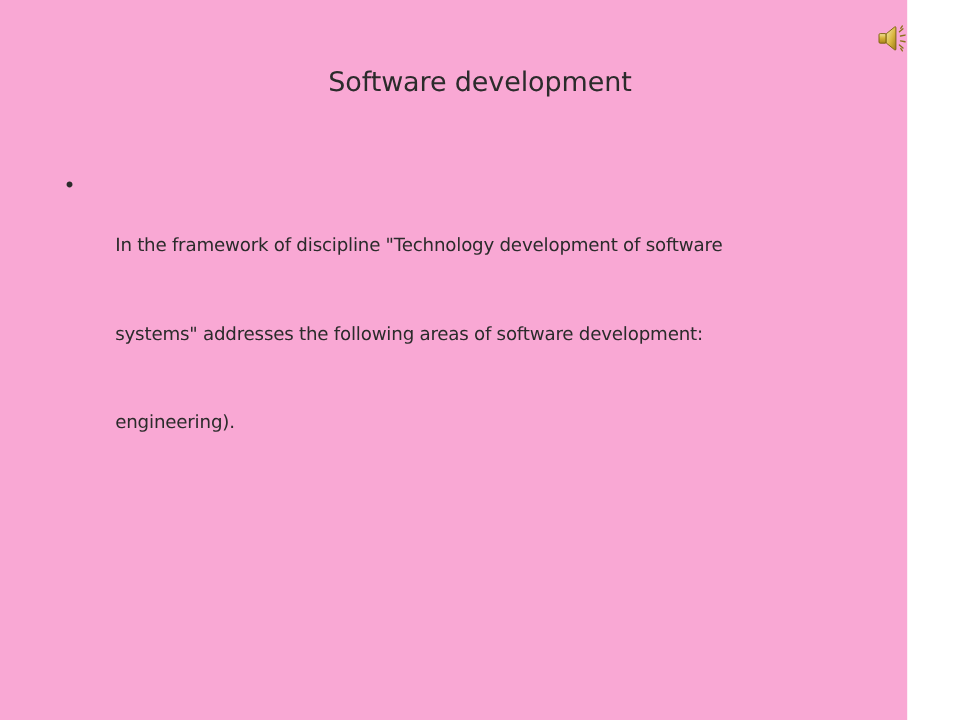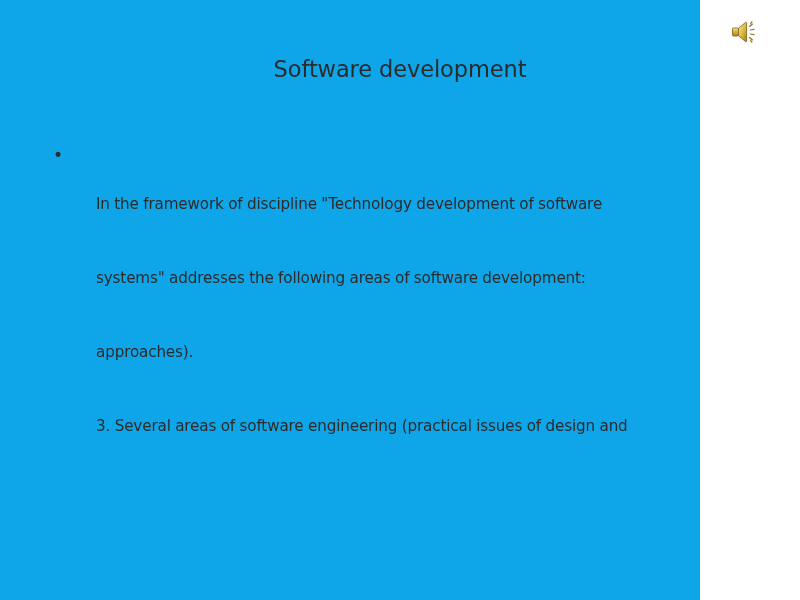--- a/index.html
+++ b/index.html
@@ -10,23 +10,23 @@
     width: 800px;
     height: 600px;
     background: #ffffff;
     font-family: "DejaVu Sans", sans-serif;
     overflow: hidden;
     position: relative;
   }
 
   .slide {
     position: relative;
-    width: 700px;
+    width: 756px;
     height: 600px;
-    background: #0ea5e9;
+    background: #f9a8d4;
   }
 
   
   .audio-icon {
     position: absolute;
     top: 17px;
     left: 729px;
     width: 34px;
     height: 30px;
     line-height: 0;
@@ -123,22 +123,21 @@
   </div>
 
   <div class="slide-title">Software development</div>
 
   <div class="body-block">
     <div class="bullet-row">
       <div class="bullet-mark">•</div>
       <div class="bullet-body">
         <span class="para-line">In the framework of discipline "Technology development of software</span>
         <span class="para-line">systems" addresses the following areas of software development:</span>
-        <span class="para-line">approaches).</span>
-        <span class="para-line">3. Several areas of software engineering (practical issues of design and</span>
+        <span class="para-line">engineering).</span>
         
         
         
         
         
         
         
         
         
       </div>

